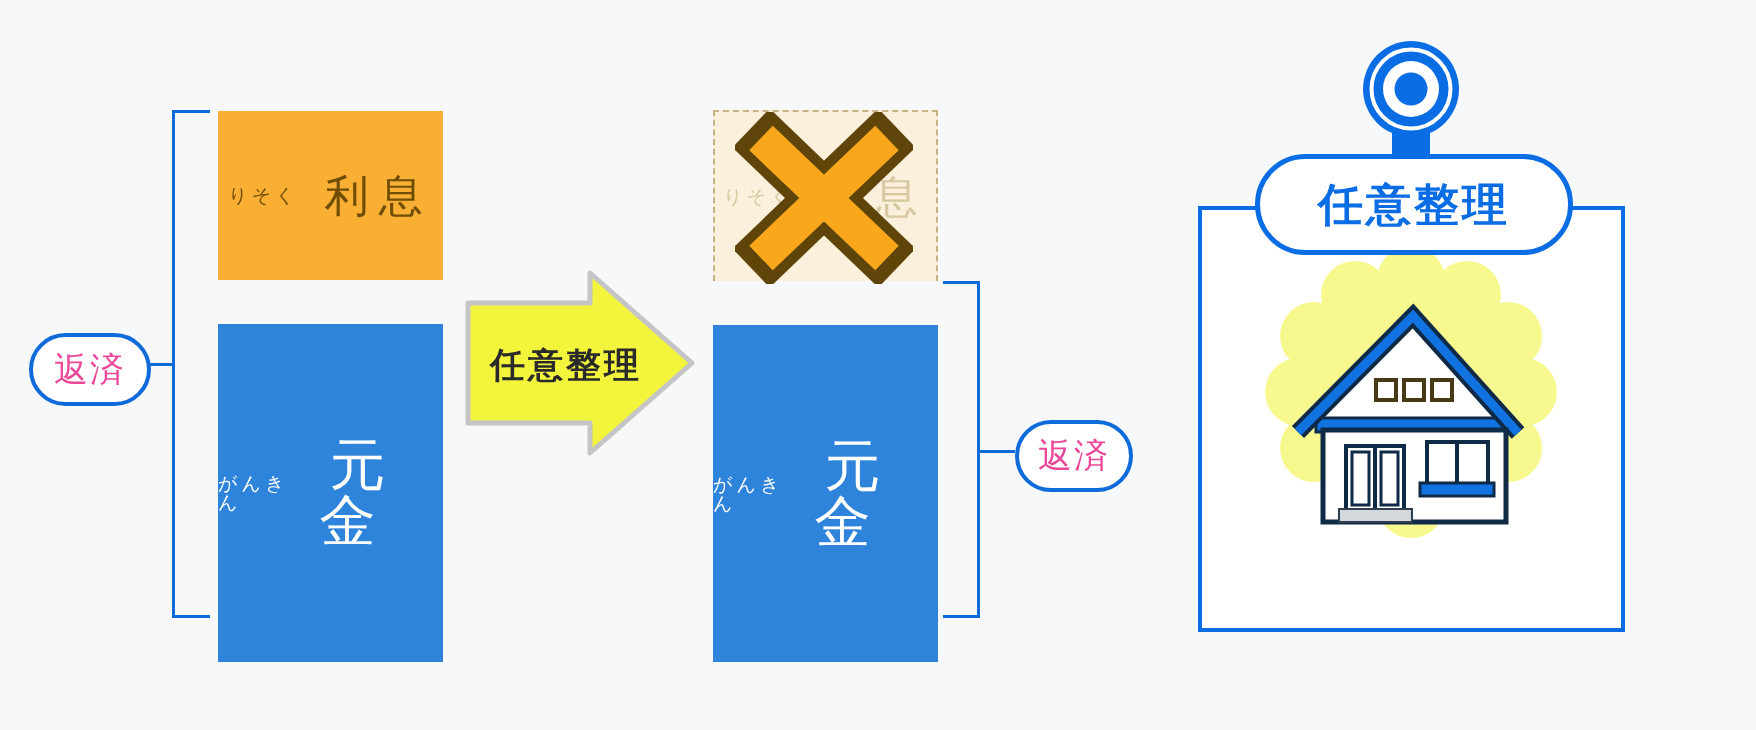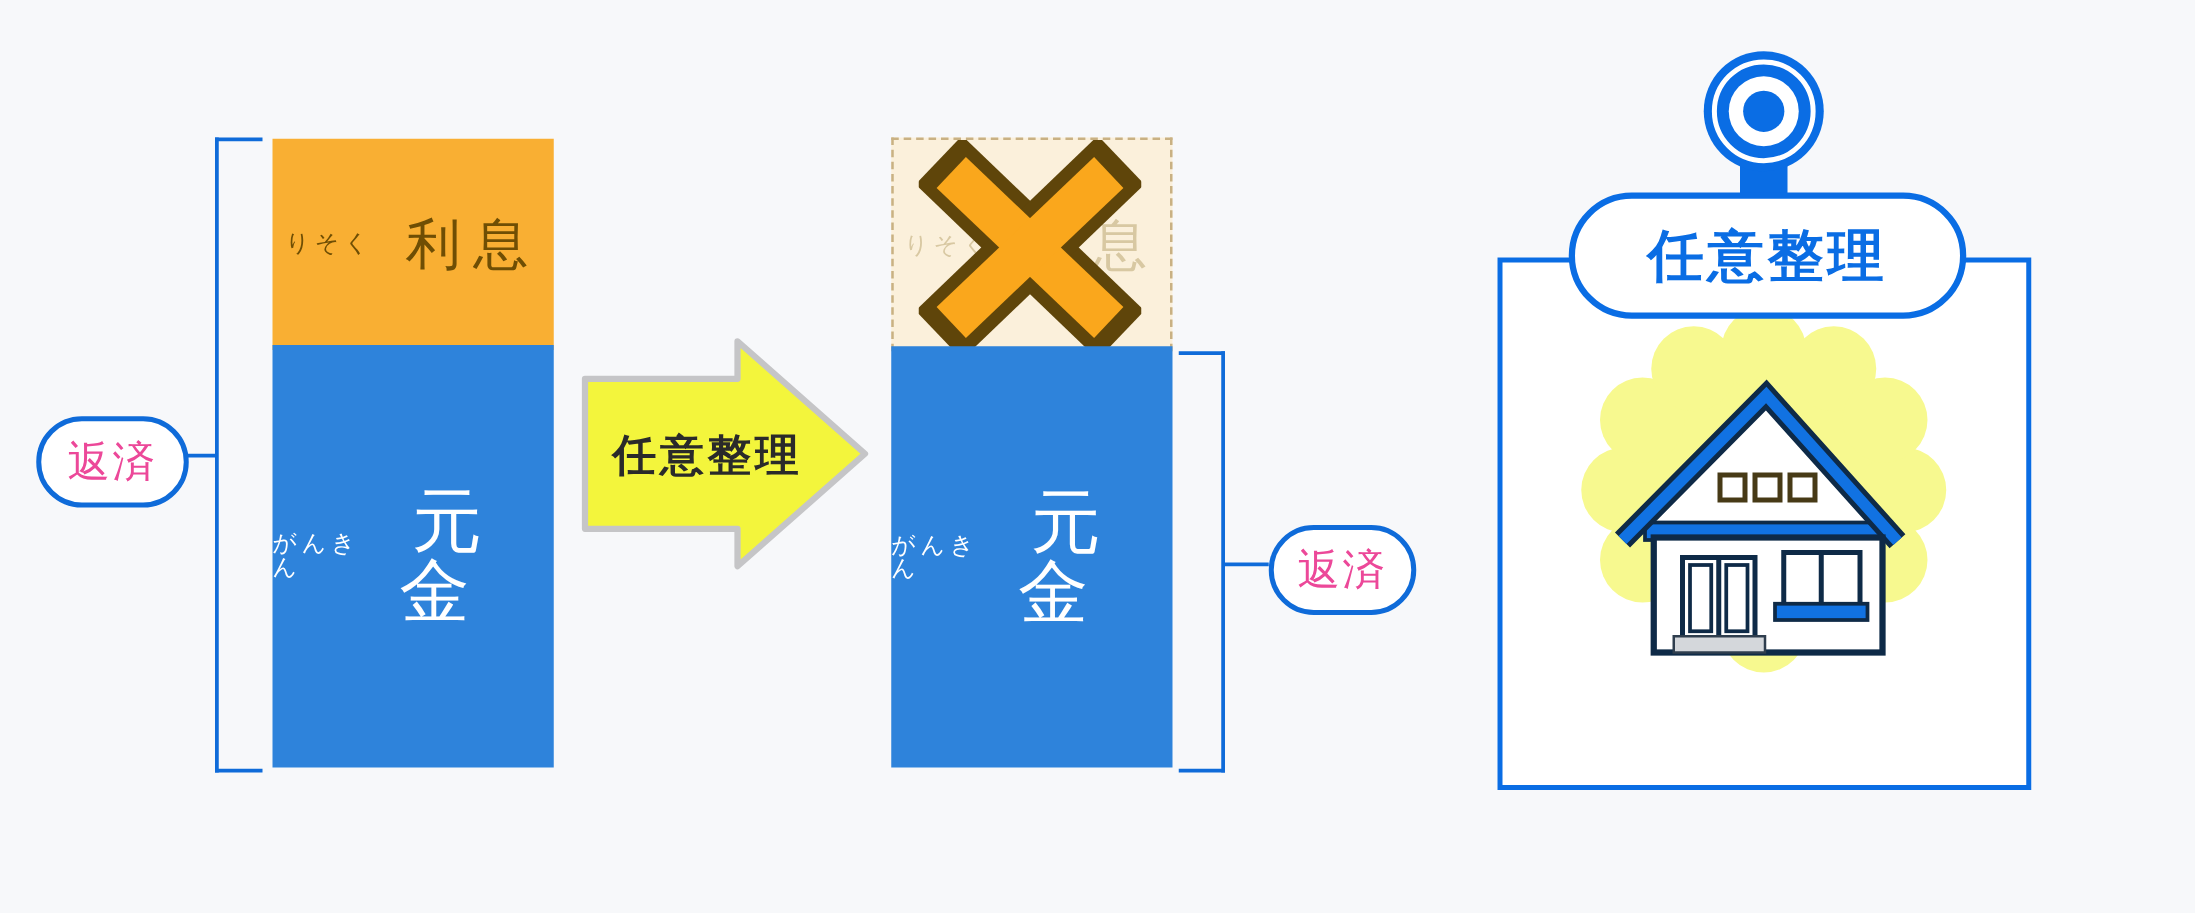--- a/index.html
+++ b/index.html
@@ -9,21 +9,21 @@
   .bline{position:absolute;background:#0F6BD9;}
   
   .pill{position:absolute;background:#ffffff;border:4px solid #0F6BD9;border-radius:40px;
         display:flex;align-items:center;justify-content:center;
         font-size:34px;color:#ec4899;letter-spacing:2px;}
   
   .seg{position:absolute;display:flex;flex-direction:row;align-items:center;justify-content:center;}
   .furigana{font-size:19px;line-height:1;letter-spacing:4px;}
   .seg-label{font-size:44px;line-height:1;letter-spacing:10px;text-indent:10px;font-weight:500;}
   .seg-orange{background:#F9AF33;color:#6F4E04;}
-  .seg-blue{background:#2E83DB;color:#ffffff;}
+  .seg-blue{background:#2E83DB;color:#ffffff;margin-top:48px;}
   .seg-blue .seg-label{font-size:56px;}
   .seg-faded{background:#FBF0DB;border:2px dashed #C9B183;border-bottom:none;box-sizing:border-box;color:#D8C8A2;}
   
   .arrow-text{position:absolute;left:468px;top:347px;width:196px;text-align:center;
               font-size:35px;font-weight:bold;color:#2A2A2A;letter-spacing:3px;line-height:1;}
   
   .card{position:absolute;left:1198px;top:206px;width:427px;height:426px;background:#ffffff;
         border:4px solid #0A6DE4;box-sizing:border-box;}
   .title-pill{position:absolute;left:1255px;top:154px;width:318px;height:101px;background:#ffffff;
         border:5px solid #0A6DE4;border-radius:51px;box-sizing:border-box;

